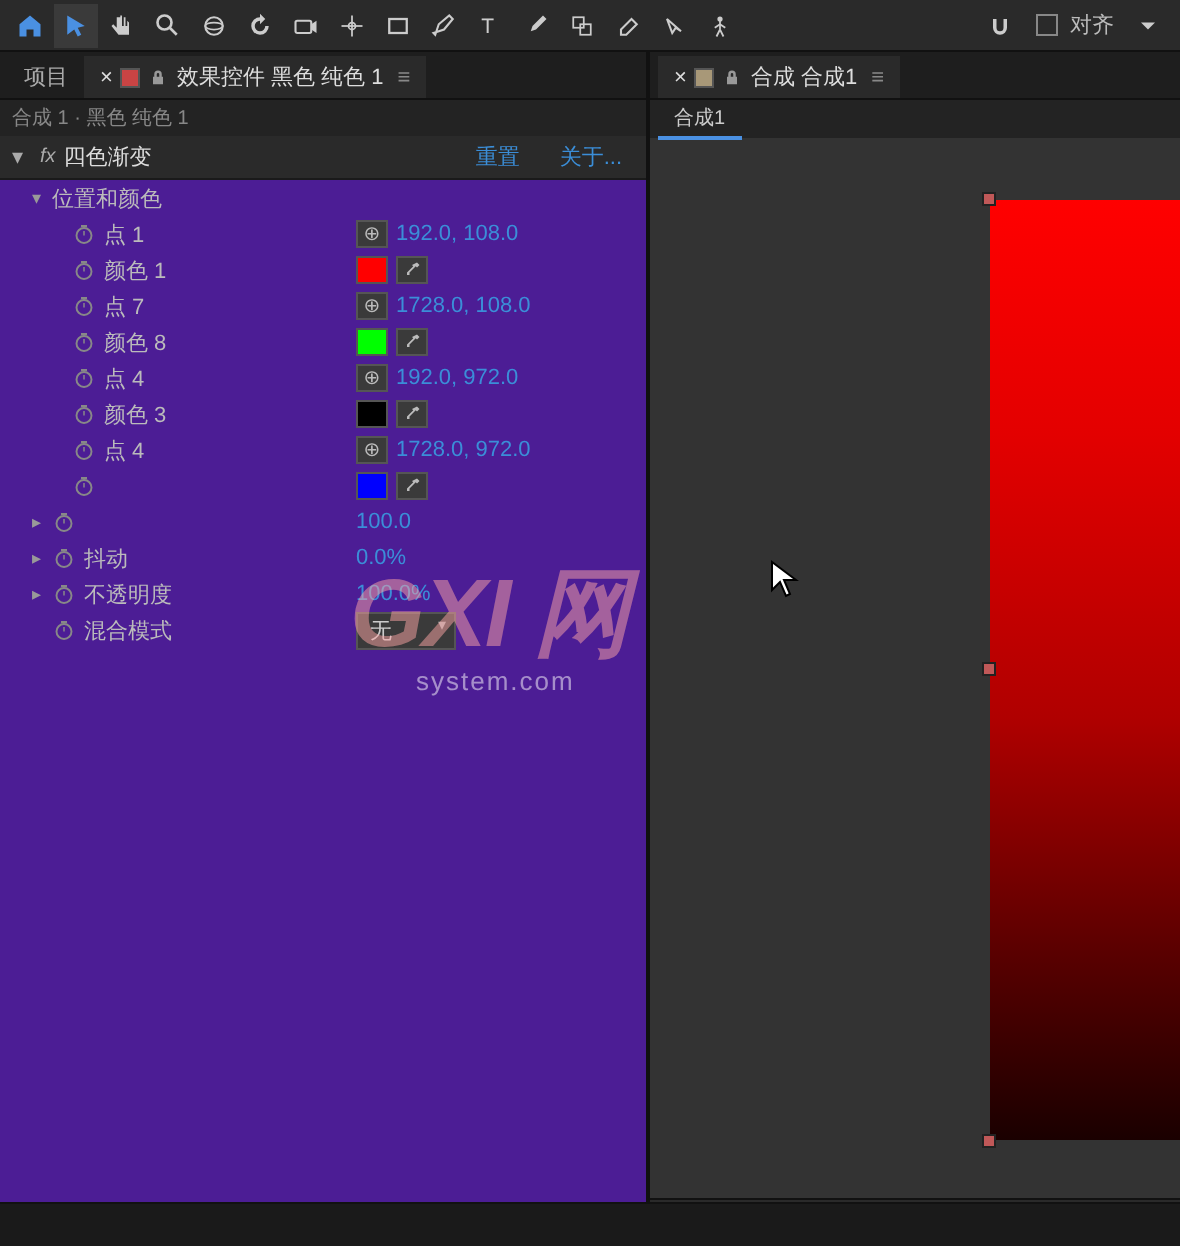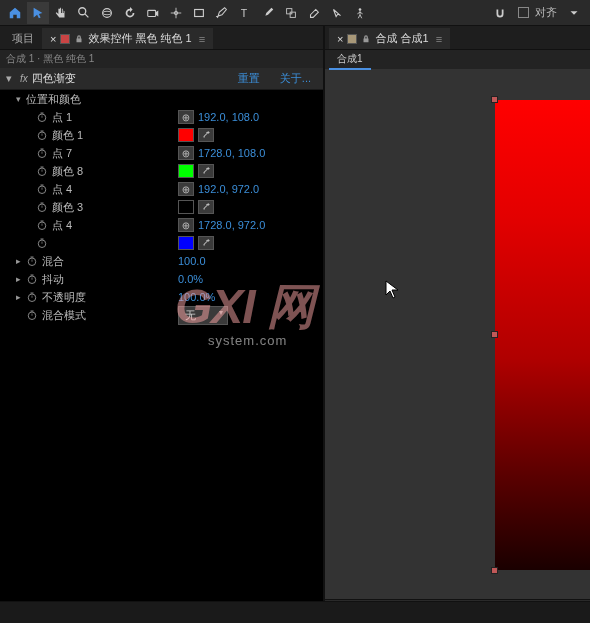--- a/index.html
+++ b/index.html
@@ -11,21 +11,21 @@
   .tool-btn.active { background: #3a3a3a; }
   .tool-btn svg { width: 14px; height: 14px; fill: #ccc; }
   .tool-btn.home svg { fill: #4a90e2; }
   .tool-btn.arrow svg { fill: #4a90e2; }
   .toolbar-right { margin-left: auto; display: flex; align-items: center; gap: 6px; }
   .align-checkbox { width: 11px; height: 11px; border: 1px solid #888; display: inline-block; }
   .align-label { color: #bbb; font-size: 11px; }
   
   
   .main-split { display: flex; height: calc(100% - 26px); }
-  .left-panel { width: 325px; background: #000000; border-right: 2px solid #111; display: flex; flex-direction: column; }
+  .left-panel { width: 325px; background: #4c1d95; border-right: 2px solid #111; display: flex; flex-direction: column; }
   .right-panel { flex: 1; background: #232323; display: flex; flex-direction: column; }
   
   
   .panel-tabs { height: 24px; display: flex; align-items: flex-end; border-bottom: 1px solid #111; background: #1e1e1e; padding-left: 4px; }
   .panel-tab { padding: 3px 8px; color: #aaa; cursor: pointer; font-size: 11px; display: flex; align-items: center; gap: 4px; }
   .panel-tab.active { background: #2a2a2a; color: #ddd; }
   .tab-icon { width: 10px; height: 10px; display: inline-block; }
   .tab-icon.red { background: #c94444; border: 1px solid #555; }
   .tab-icon.tan { background: #a89878; border: 1px solid #555; }
   .lock-icon { width: 10px; height: 10px; fill: #999; }
@@ -354,21 +354,20 @@
         </span>
       </div>
 
       <div class="prop-row prop-indent-1">
         <span class="prop-twirl right"></span>
         <svg class="stopwatch" viewBox="0 0 16 16">
             <circle cx="8" cy="9" r="5" fill="none" stroke="#888" stroke-width="1.3"></circle>
             <line x1="8" y1="9" x2="8" y2="6" stroke="#888"></line>
             <rect x="6" y="2" width="4" height="1.5"></rect>
           </svg>
-        <span class="prop-label">混合</span>
         <span class="prop-value-col">
             <span class="prop-value">100.0</span>
           </span>
       </div>
 
       <div class="prop-row prop-indent-1">
         <span class="prop-twirl right"></span>
         <svg class="stopwatch" viewBox="0 0 16 16">
             <circle cx="8" cy="9" r="5" fill="none" stroke="#888" stroke-width="1.3"></circle>
             <line x1="8" y1="9" x2="8" y2="6" stroke="#888"></line>

